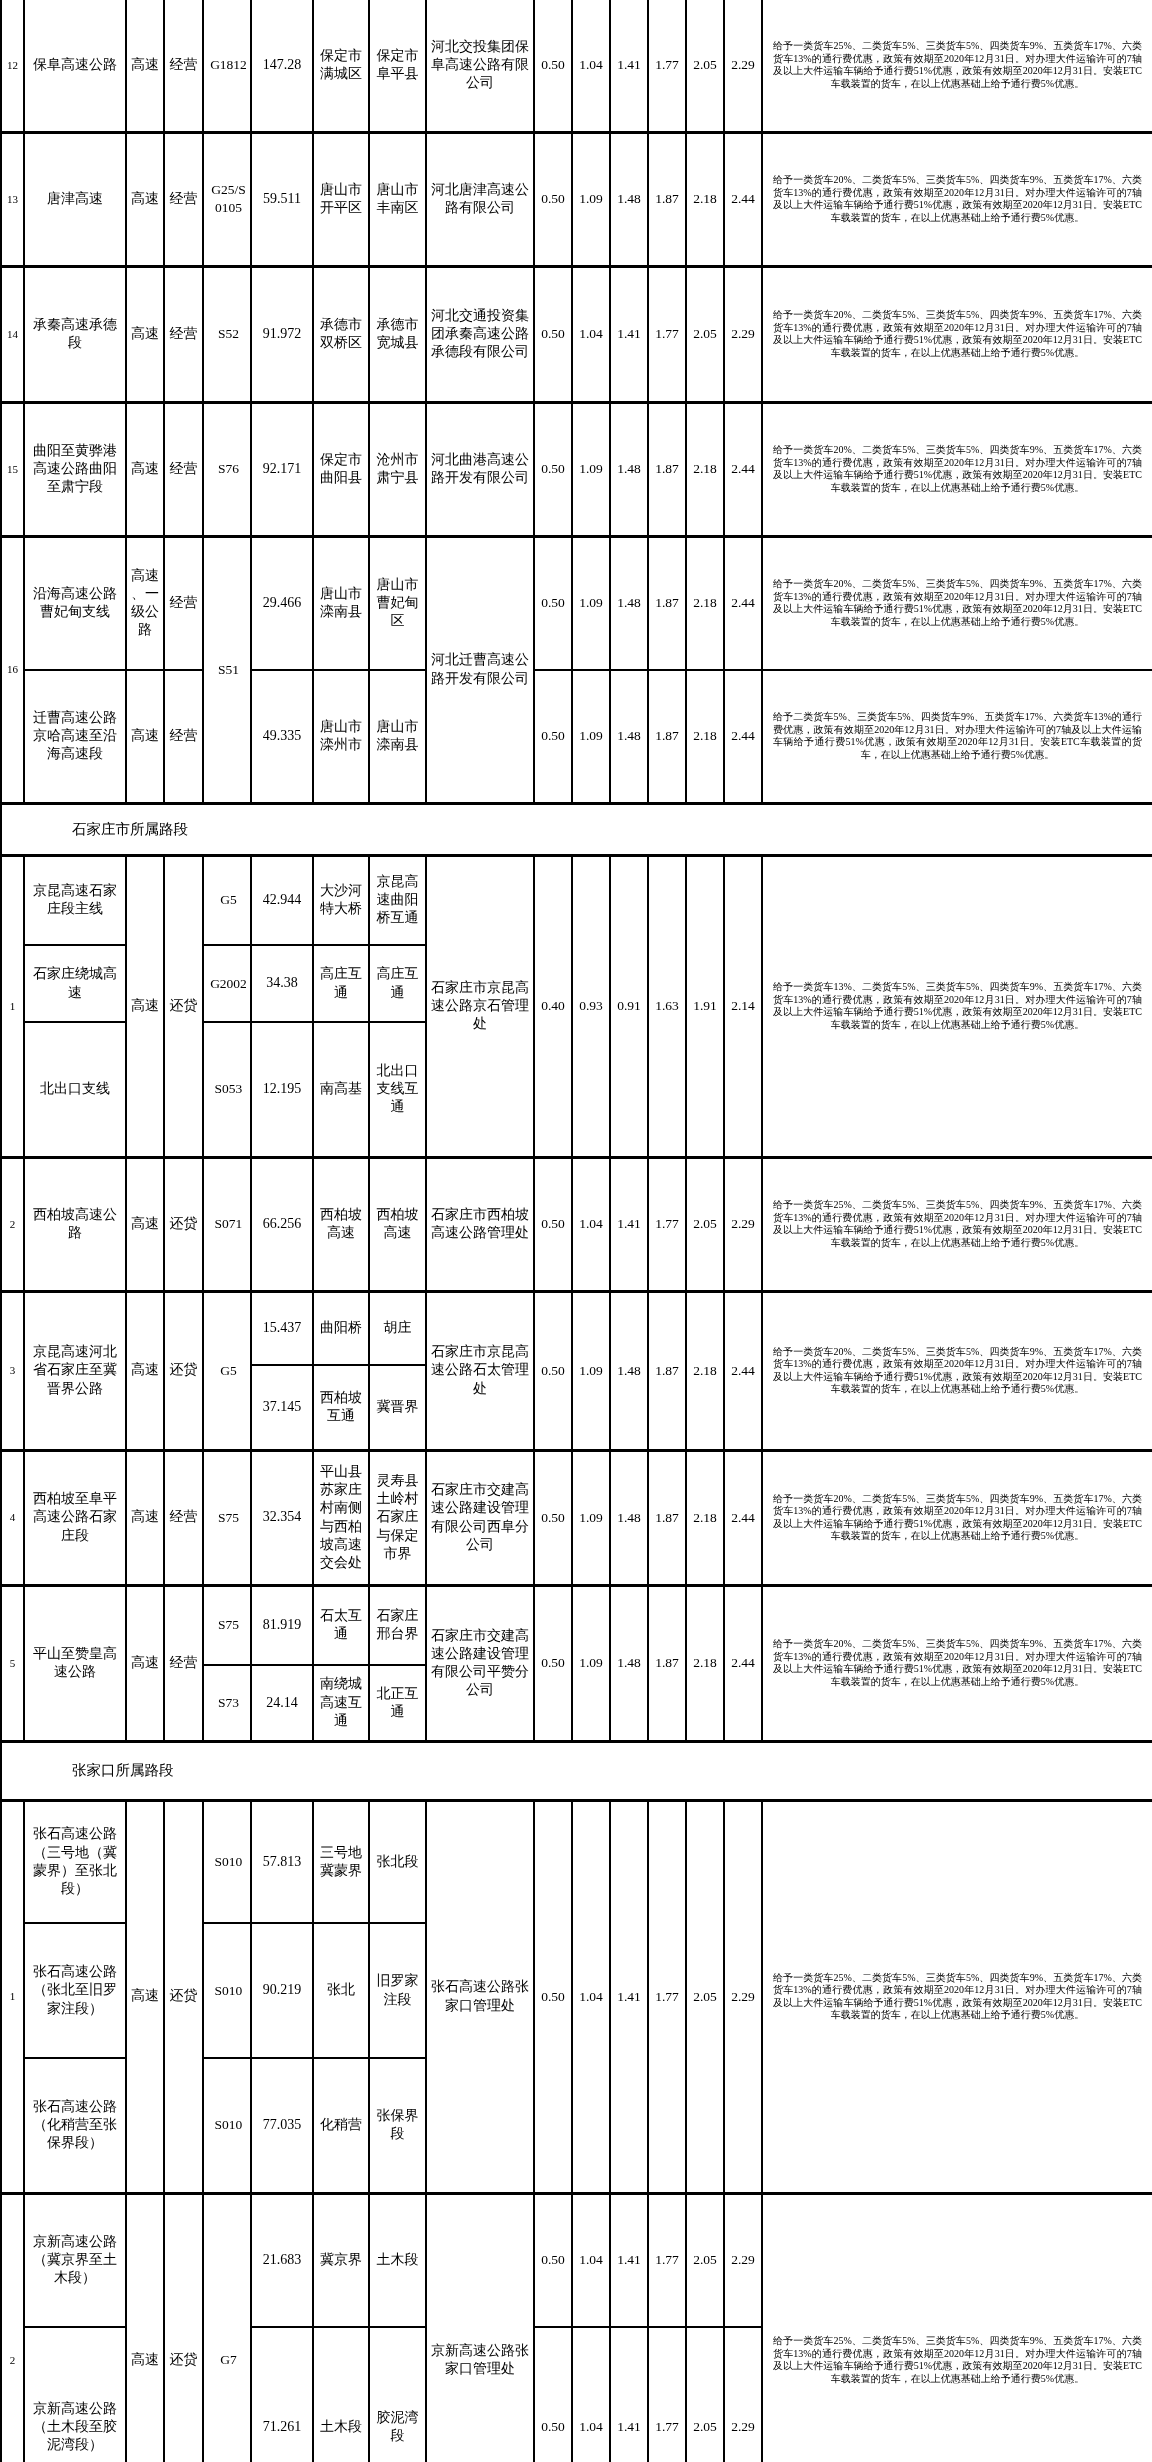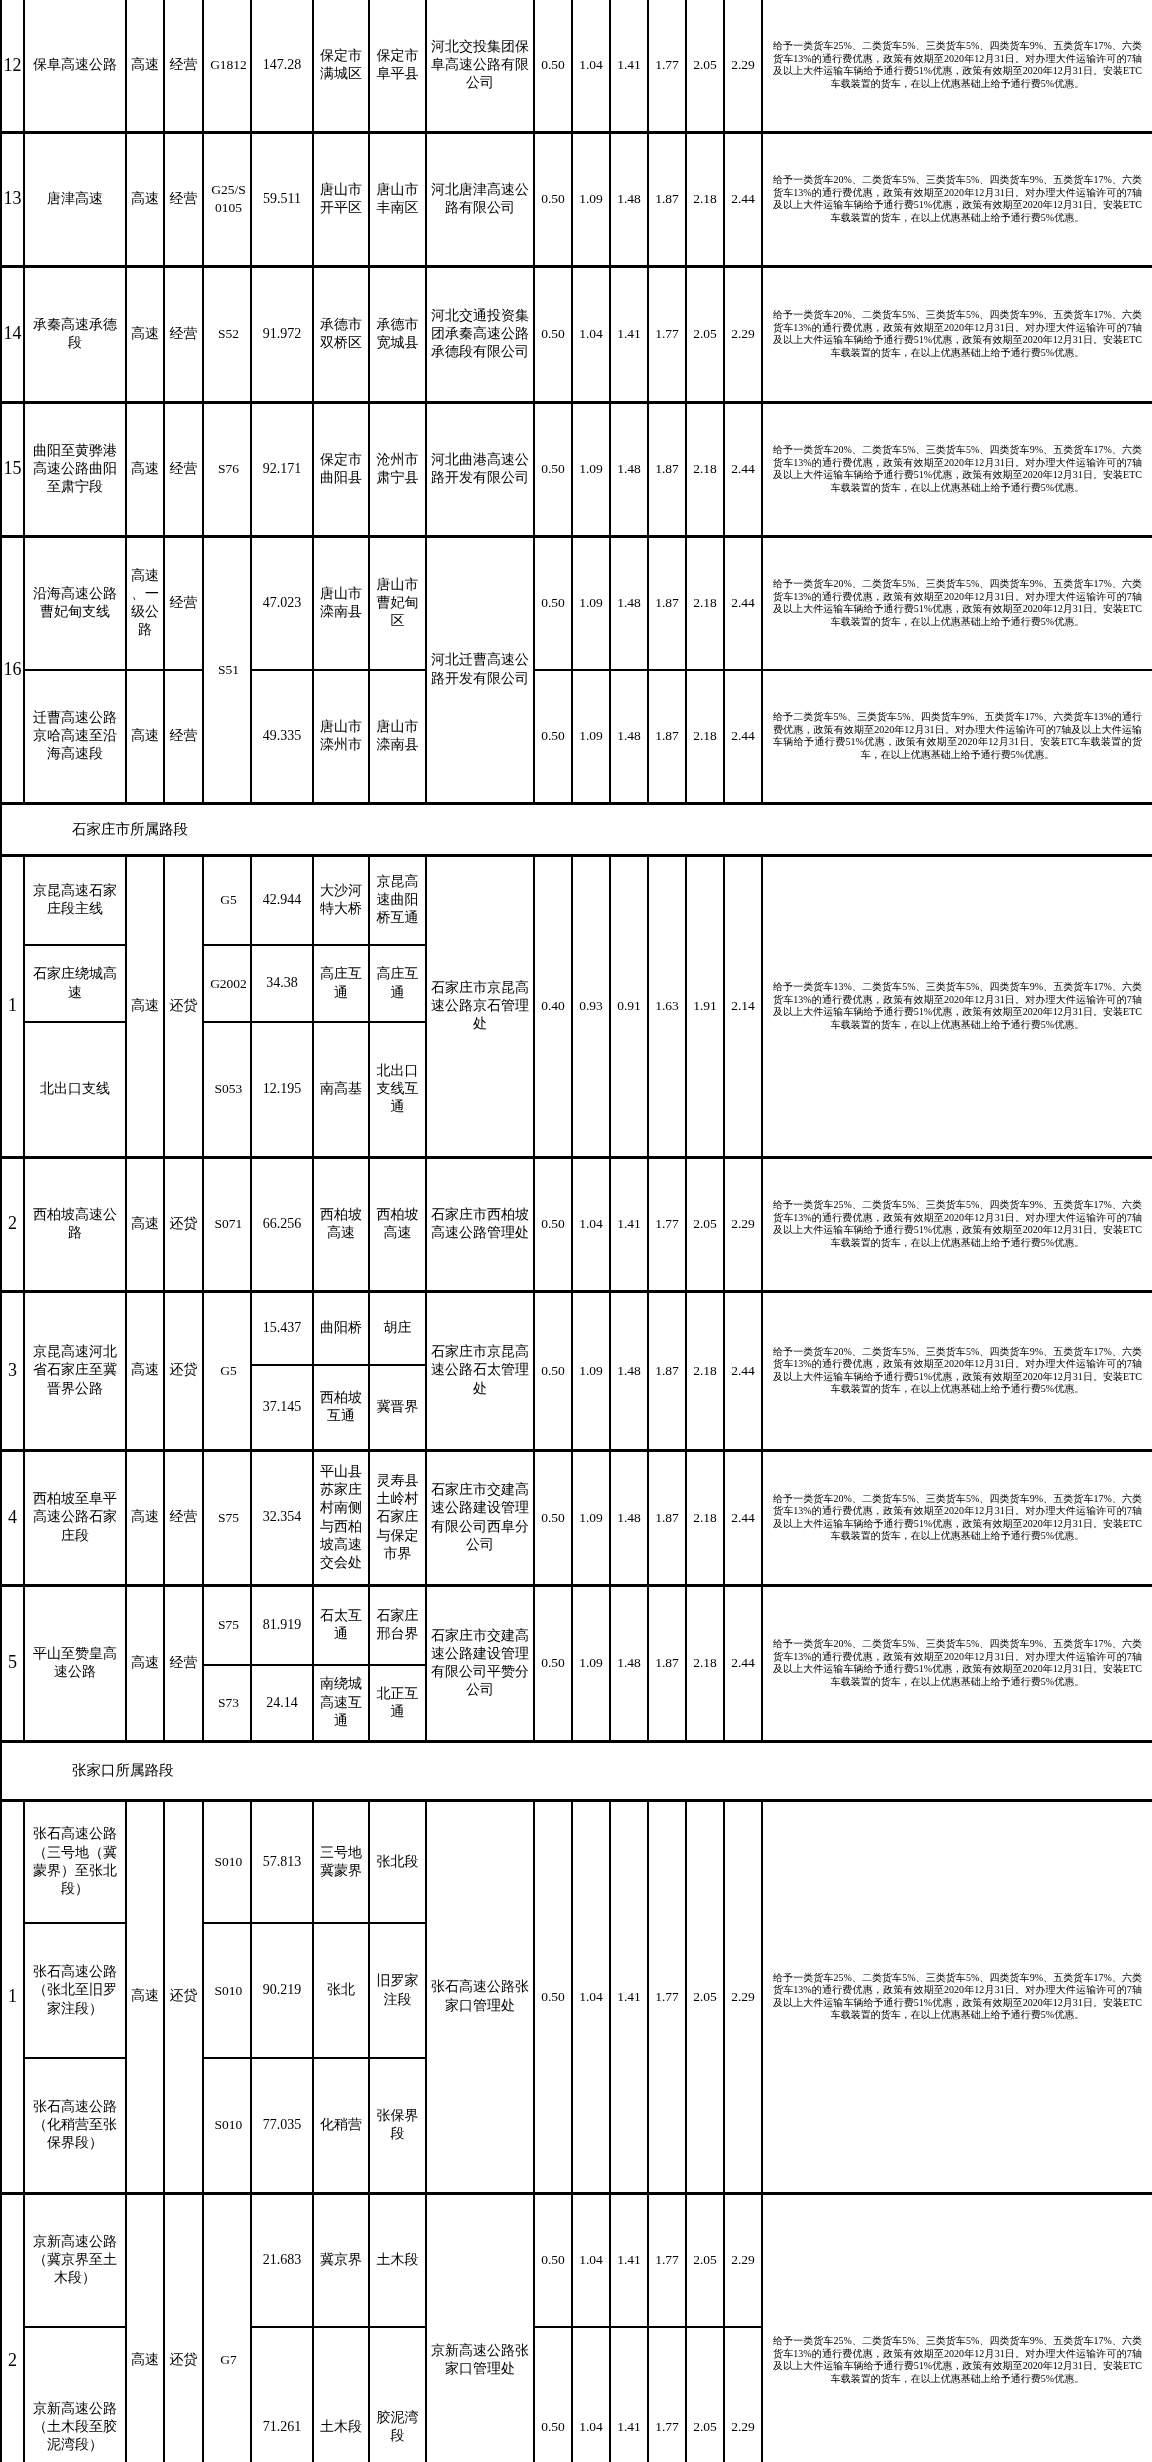--- a/index.html
+++ b/index.html
@@ -10,21 +10,21 @@
      font-size:14px;line-height:1.3;padding:1px 3px;word-break:break-word;
      font-family:"Liberation Serif","DejaVu Serif",serif;}
   td.code{word-break:break-all;font-size:13.5px;padding-left:6px;}
   td.typ{line-break:anywhere;margin-left:32px;}
   td.remark{font-size:10px;line-height:1.25;text-align:justify;text-align-last:center;
             padding:2px 10px;}
   tr.nr > td{border-top:3px solid #000;}
   tr.cut-top > td{border-top:none;}
   tr.sec > td{border-top:3px solid #000;border-bottom:3px solid #000;
               text-align:left;padding-left:70px;font-size:14.5px;}
-  td.num{font-size:18px;padding:1px 1px;}
+  td.num{font-size:11px;padding:1px 1px;}
   td.rate{font-size:13.5px;padding:1px 1px;}
 </style>
 </head>
 <body>
 
 <div class="page">
 <table>
 <colgroup>
   <col style="width:23px">
         <col style="width:102px">
@@ -120,21 +120,21 @@
   <td class="rate">2.44</td>
   <td class="remark">给予一类货车20%、二类货车5%、三类货车5%、四类货车9%、五类货车17%、六类货车13%的通行费优惠，政策有效期至2020年12月31日。对办理大件运输许可的7轴及以上大件运输车辆给予通行费51%优惠，政策有效期至2020年12月31日。安装ETC车载装置的货车，在以上优惠基础上给予通行费5%优惠。</td>
 </tr>
 
 <tr class="nr" style="height:134px">
   <td class="num" rowspan="2">16</td>
   <td>沿海高速公路曹妃甸支线</td>
   <td class="typ">高速、一级公路</td>
   <td>经营</td>
   <td class="code" rowspan="2">S51</td>
-  <td>47.023</td>
+  <td>29.466</td>
   <td>唐山市滦南县</td>
   <td>唐山市曹妃甸区</td>
   <td rowspan="2">河北迁曹高速公路开发有限公司</td>
   <td class="rate">0.50</td>
   <td class="rate">1.09</td>
   <td class="rate">1.48</td>
   <td class="rate">1.87</td>
   <td class="rate">2.18</td>
   <td class="rate">2.44</td>
   <td class="remark">给予一类货车20%、二类货车5%、三类货车5%、四类货车9%、五类货车17%、六类货车13%的通行费优惠，政策有效期至2020年12月31日。对办理大件运输许可的7轴及以上大件运输车辆给予通行费51%优惠，政策有效期至2020年12月31日。安装ETC车载装置的货车，在以上优惠基础上给予通行费5%优惠。</td>

